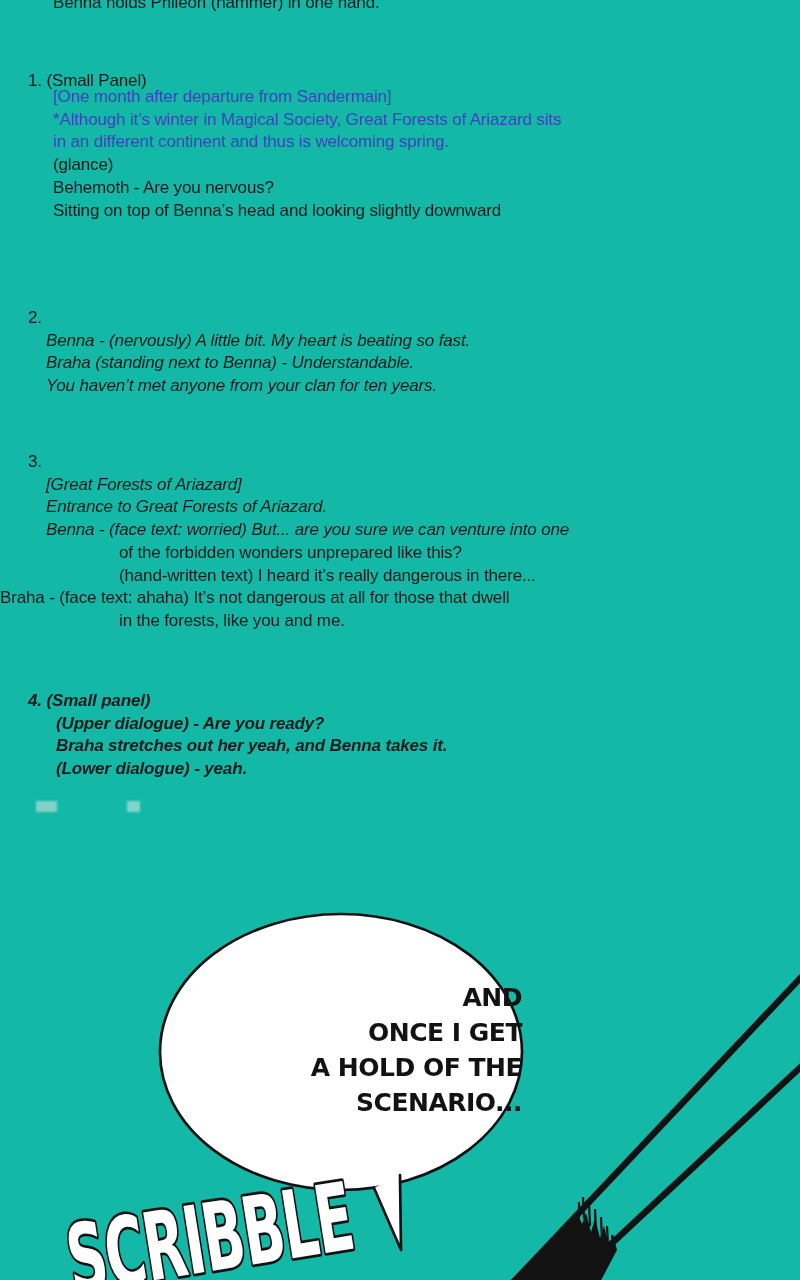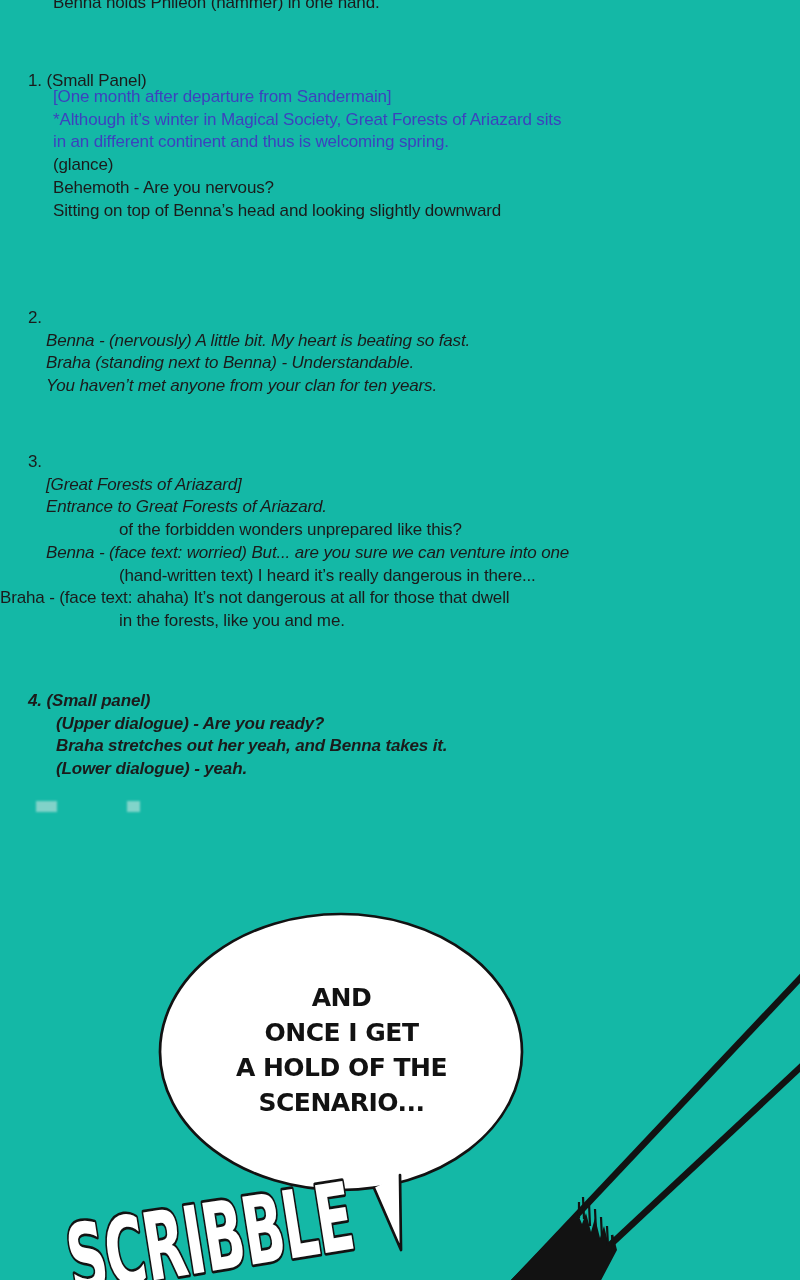--- a/index.html
+++ b/index.html
@@ -26,21 +26,21 @@
   .s3{top:451px;}
   .s4{top:690px;}
 
   
   .remnant{position:absolute;left:36px;top:801px;width:130px;height:11px;opacity:.5;
            filter:blur(1.2px);
            background:linear-gradient(90deg,#ededed 0 16%,transparent 16% 70%,#eef0ee 70% 80%,transparent 80%);}
 
   
   svg.art{position:absolute;left:0;top:0;color:var(--ink,#121212);}
-  .bubble-text{position:absolute;left:161px;top:980px;width:361px;text-align:center;
+  .bubble-text{position:absolute;left:161px;top:980px;width:361px;text-align:right;
                font-family:"DejaVu Sans",sans-serif;font-weight:700;font-size:25px;
                line-height:35px;letter-spacing:-0.5px;color:var(--ink,#121212);}
   .bubble-text div{white-space:nowrap;}
 </style>
 </head>
 <body style="background: rgb(255, 255, 255);">
 
 <div class="page">
 
   <div class="block intro">
@@ -63,22 +63,22 @@
     <div class="line ml-h">2.</div>
     <div class="line ml-b">Benna - (nervously) A little bit. My heart is beating so fast.</div>
     <div class="line ml-b">Braha (standing next to Benna) - Understandable.</div>
     <div class="line ml-b">You haven’t met anyone from your clan for ten years.</div>
   </div>
 
   <div class="block s3">
     <div class="line ml-h">3.</div>
     <div class="line ml-b">[Great Forests of Ariazard]</div>
     <div class="line ml-b">Entrance to Great Forests of Ariazard.</div>
+    <div class="line ml-b">Benna - (face text: worried) But... are you sure we can venture into one</div>
     <div class="line ml-c">of the forbidden wonders unprepared like this?</div>
-    <div class="line ml-b">Benna - (face text: worried) But... are you sure we can venture into one</div>
     <div class="line ml-c">(hand-written text) I heard it’s really dangerous in there...</div>
     <div class="line ml-d">Braha - (face text: ahaha) It’s not dangerous at all for those that dwell</div>
     <div class="line ml-c">in the forests, like you and me.</div>
   </div>
 
   <div class="block s4 bold">
     <div class="line ml-h">4. (Small panel)</div>
     <div class="line ml-e">(Upper dialogue) - Are you ready?</div>
     <div class="line ml-e">Braha stretches out her yeah, and Benna takes it.</div>
     <div class="line ml-e">(Lower dialogue) - yeah.</div>

